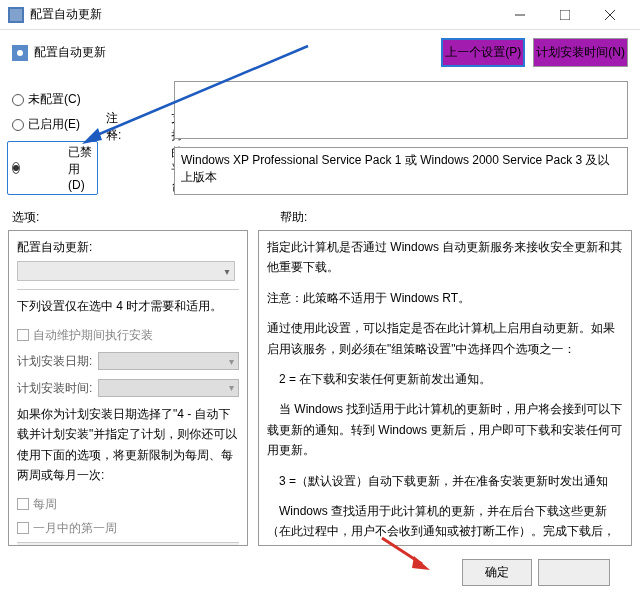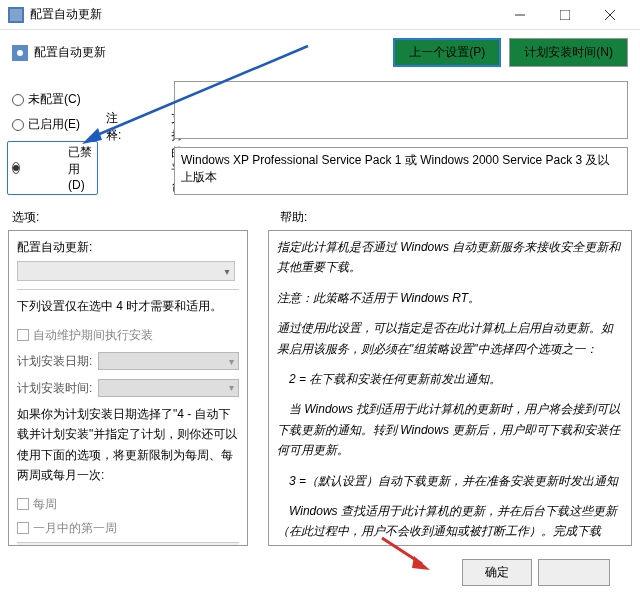--- a/index.html
+++ b/index.html
@@ -9,43 +9,43 @@
     .titlebar-icon { width: 16px; height: 16px; margin-right: 6px; }
     .titlebar-text { flex: 1; font-size: 12px; }
     .win-controls { display: flex; }
     .win-btn { width: 45px; height: 28px; display: flex; align-items: center; justify-content: center; color: #333; cursor: pointer; }
     .win-btn svg { width: 10px; height: 10px; }
     
     .header-row { display: flex; align-items: center; padding: 8px 12px; }
     .header-left { display: flex; align-items: center; gap: 6px; }
     .header-icon { width: 16px; height: 16px; }
     .nav-buttons { margin-left: auto; display: flex; gap: 8px; }
-    .nav-btn { padding: 4px 14px; border: 1px solid #999; background: #15803d; font-size: 12px; cursor: pointer; }
+    .nav-btn { padding: 4px 2px; border: 1px solid #999; background: #a21caf; font-size: 12px; cursor: pointer; }
     .nav-btn.active { border: 2px solid #2a7ad4; }
     
     .config-section { padding: 6px 12px 8px 12px; display: flex; gap: 8px; align-items: flex-end; }
     .radios { display: flex; flex-direction: column; gap: 8px; padding-top: 6px; width: 86px; }
     .radio-item { display: flex; align-items: center; gap: 4px; font-size: 12px; cursor: pointer; }
     .radio-circle { width: 12px; height: 12px; border: 1px solid #555; border-radius: 50%; display: inline-flex; align-items: center; justify-content: center; }
     .radio-item.selected { border: 1px solid #2a7ad4; padding: 2px 4px; border-radius: 2px; margin-left: -5px; gap: 48px; }
     .radio-item.selected .radio-circle::after { content: ''; width: 6px; height: 6px; background: #333; border-radius: 50%; }
     
     .labels-col { display: flex; gap: 50px; padding-top: 6px; width: 60px; font-size: 12px; }
     .fields-col { flex: 1; display: flex; flex-direction: column; gap: 8px; }
     .textarea-comment { width: 100%; height: 58px; border: 1px solid #999; resize: none; font-size: 12px; padding: 2px; }
     .platform-box { border: 1px solid #999; padding: 4px 6px; font-size: 12px; background: #fff; height: 48px; overflow: auto; line-height: 1.4; }
     
     .section-labels { display: flex; padding: 6px 12px 4px 12px; }
     .section-labels .left { width: 250px; font-size: 12px; }
     .section-labels .right { flex: 1; font-size: 12px; padding-left: 18px; }
     
-    .panels { display: flex; padding: 0 8px; gap: 20px; height: 316px; }
+    .panels { display: flex; padding: 0 8px; gap: 10px; height: 316px; }
     .panel { border: 1px solid #999; overflow: auto; padding: 6px 8px; font-size: 12px; line-height: 1.7; }
     .panel.left { width: 240px; }
-    .panel.right { flex: 1; font-style: italic; }
+    .panel.right { flex: 1; }
     
     .opt-title { margin-bottom: 4px; }
     .select-field { width: 98%; height: 20px; border: 1px solid #999; background: #ddd; display: flex; align-items: center; justify-content: flex-end; padding: 0 4px; margin-bottom: 8px; opacity: 0.6; }
     .select-field::after { content: '▾'; font-size: 10px; }
     hr.sep { border: none; border-top: 1px solid #ccc; margin: 6px 0; }
     .note { margin-bottom: 8px; }
     .checkbox-row { display: flex; align-items: center; gap: 4px; margin: 4px 0; opacity: 0.5; }
     .checkbox-box { width: 12px; height: 12px; border: 1px solid #555; }
     .sched-row { display: flex; align-items: center; gap: 6px; margin: 6px 0; opacity: 0.7; }
     .sched-select { flex: 1; height: 18px; background: #d0d0d0; border: 1px solid #999; display: flex; justify-content: flex-end; align-items: center; padding: 0 4px; }

